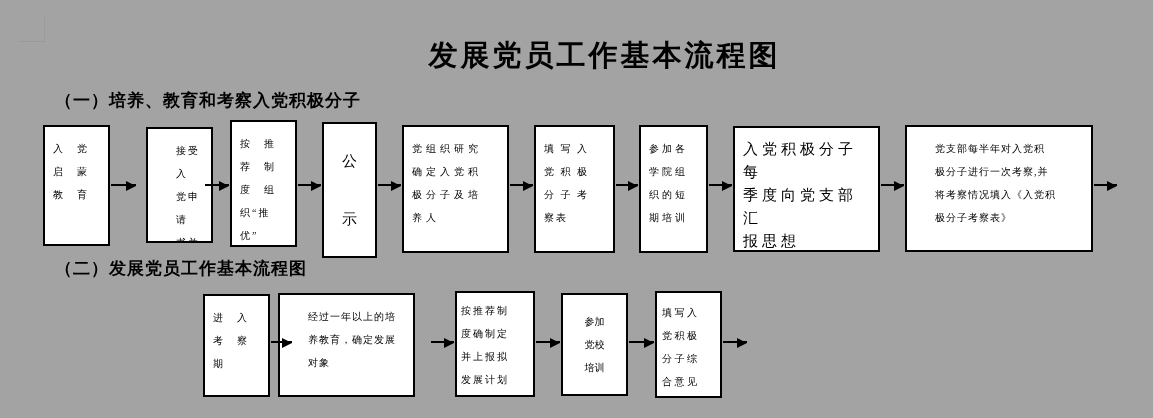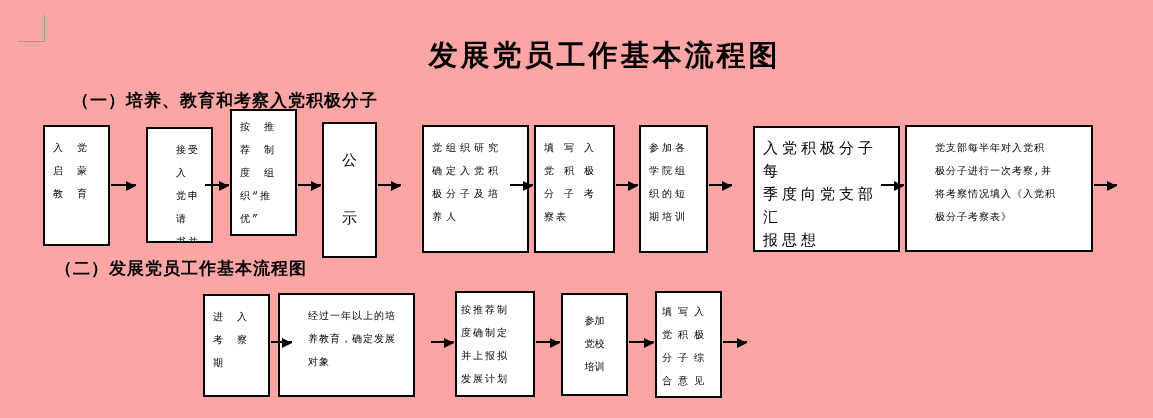--- a/index.html
+++ b/index.html
@@ -1,20 +1,20 @@
 <!DOCTYPE html>
 <html><head>
 <meta charset="utf-8">
 <style>
   html,body { margin:0; padding:0; background:#fff; }
   .canvas {
     position:relative;
     width:1153px; height:418px;
-    background:#fca5a5;
-    font-family:Liberation Mono, monospace;
+    background:#a3a3a3;
+    font-family:Liberation Serif, serif;
     color:#000;
     overflow:hidden;
   }
   .title {
     position:absolute;
     top:36px; left:56px; right:0;
     text-align:center;
     font-size:29px;
     letter-spacing:3px;
     font-weight:bold;
@@ -34,21 +34,21 @@
     box-sizing:border-box;
     font-size:10px;
     line-height:23px;
     white-space:pre-line;
     padding:10px 8px;
     overflow:hidden;
   }
   .ls1 { letter-spacing:1px;padding-left:28px; }
   .ls2 { letter-spacing:2px; }
   .ls3 { letter-spacing:3px; }
-  .ls4 { letter-spacing:4px;margin-left:20px; }
+  .ls4 { letter-spacing:4px; }
   .f15 { font-size:15px; }
   .center {
     text-align:center;
     display:flex; flex-direction:column; justify-content:center;
   }
   .gongshi { line-height:29px; }
   .arrow {
     position:absolute;
     height:0;
     border-top:2px solid #000;
@@ -71,30 +71,30 @@
 
 <div class="canvas">
 
   <div>
     <div class="corner-v"></div>
     <div class="corner-h"></div>
   </div>
 
   <div class="title">发展党员工作基本流程图</div>
 
-  <div class="section-label" style="left:72px; top:89px;">（一）培养、教育和考察入党积极分子</div>
+  <div class="section-label" style="left:55px; top:89px;">（一）培养、教育和考察入党积极分子</div>
 
   <div class="box ls2" style="left:43px;  top:125px; width:67px;  height:121px;">入　党
 启　蒙
 教　育</div>
   <div class="box ls2" style="left:146px; top:127px; width:67px;  height:116px;padding-left:28px;">接受入
 党申请
 书并进
 行登记</div>
-  <div class="box ls2" style="left:230px; top:109px; width:67px;  height:127px; padding-top:5px;">按　推
+  <div class="box ls2" style="left:230px; top:120px; width:67px;  height:127px; ">按　推
 荐　制
 度　组
 织“推
 优”</div>
   <div class="box center gongshi f15" style="left:322px; top:122px; width:55px; height:136px;">公
 
 示</div>
   <div class="box ls4" style="left:402px; top:125px; width:107px; height:128px;">党组织研究
 确定入党积
 极分子及培

